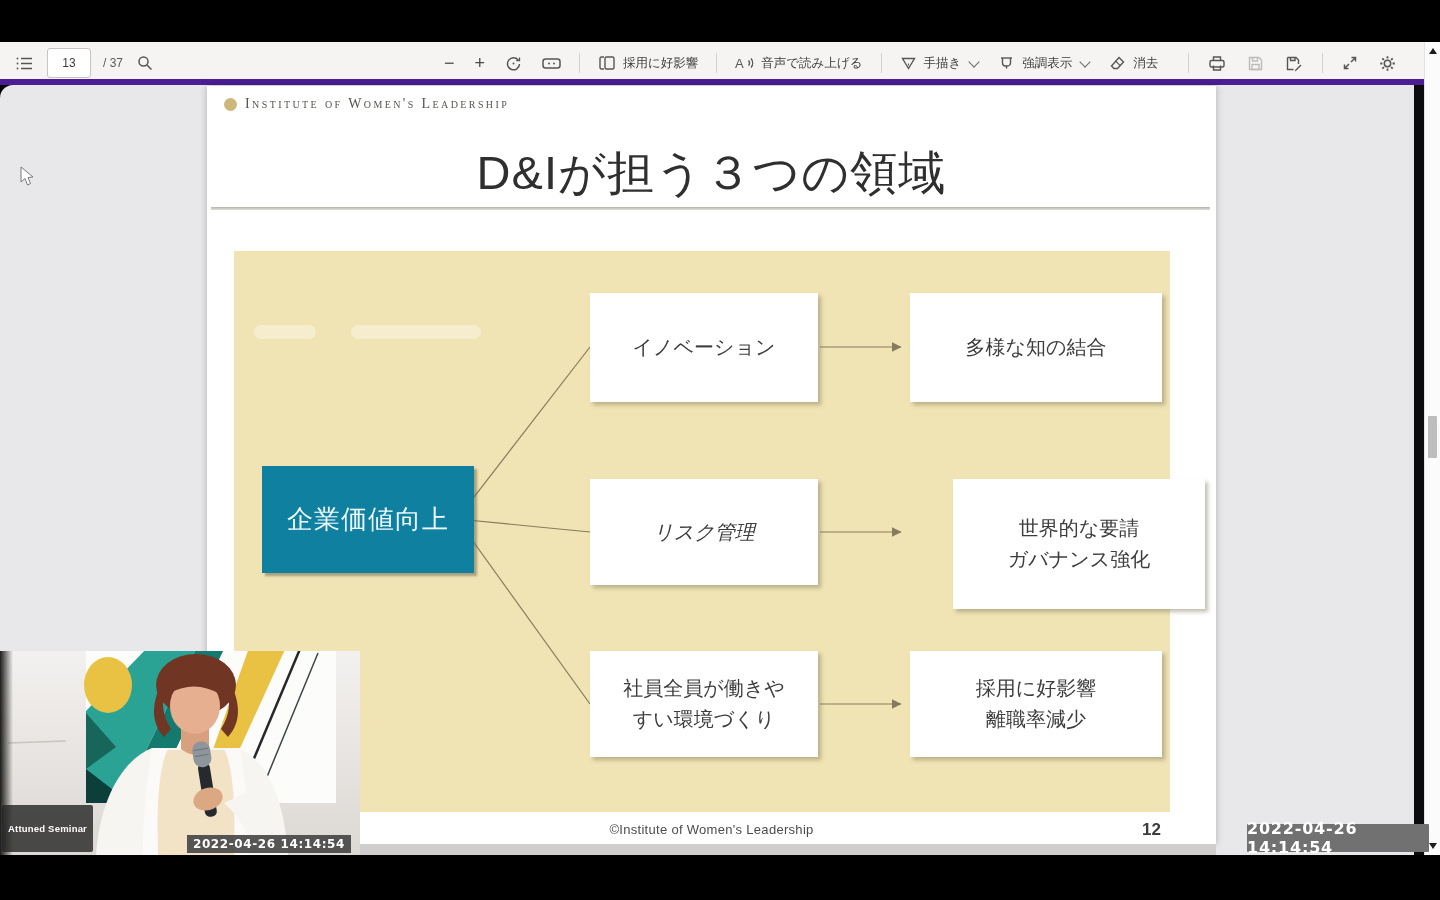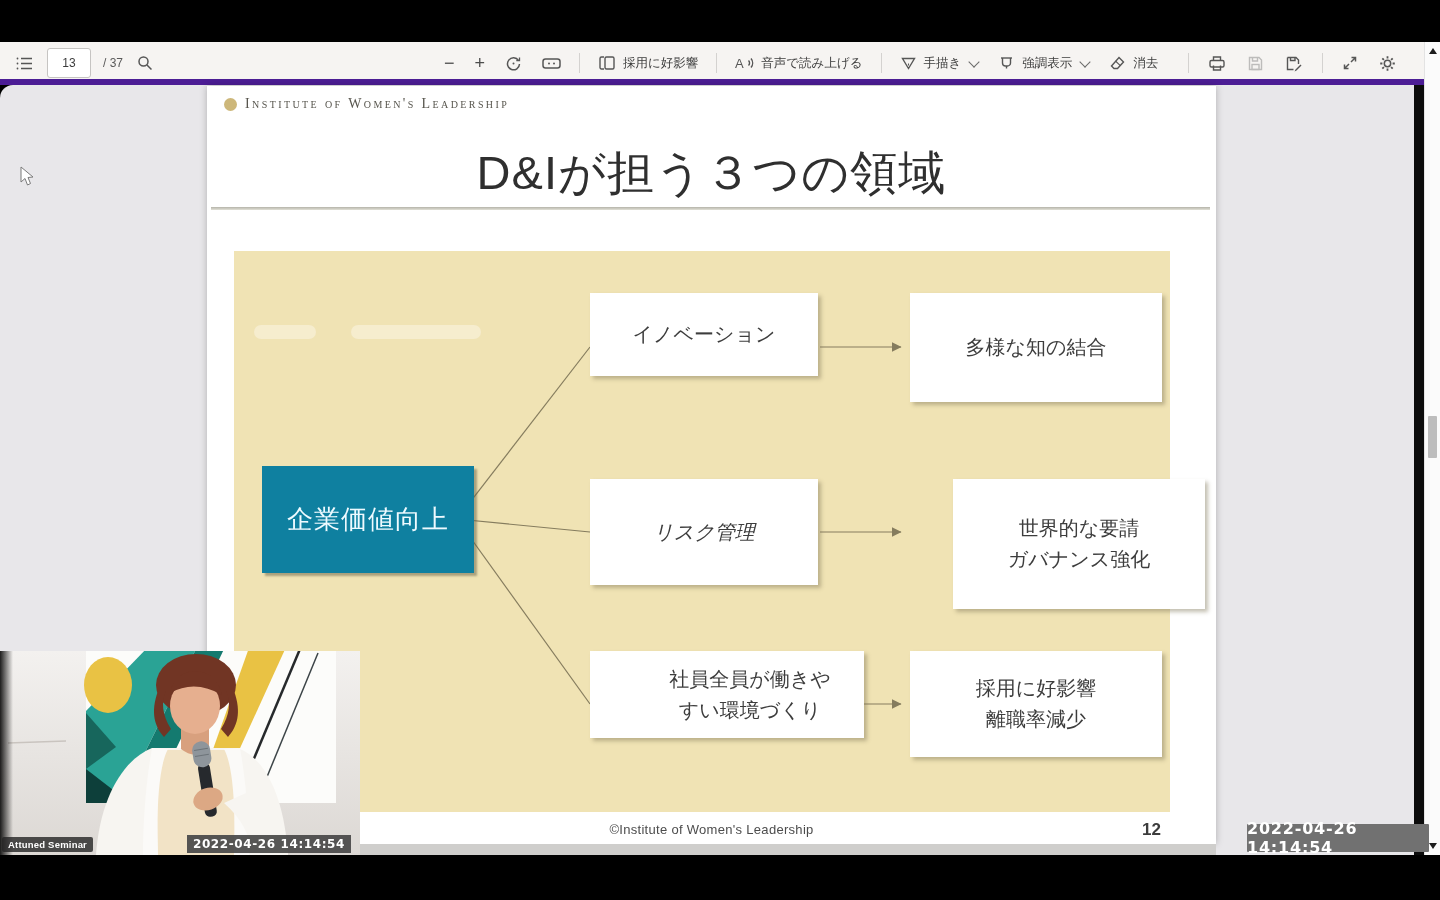--- a/index.html
+++ b/index.html
@@ -72,21 +72,21 @@
   .scrollbar{position:absolute;left:1424px;top:42px;width:16px;height:813px;background:#fbfbfb;border-left:1px solid #e3e3e3;box-sizing:border-box;}
   .scroll-up,.scroll-down{position:absolute;left:4px;width:0;height:0;border-left:4px solid transparent;border-right:4px solid transparent;}
   .scroll-up{top:6px;border-bottom:6px solid #1d1d1d;}
   .scroll-down{bottom:6px;border-top:6px solid #1d1d1d;}
   .scroll-thumb{position:absolute;left:3px;top:374px;width:9px;height:42px;background:#bdbdbd;border-radius:1px;}
   
   .webcam{position:absolute;left:0;top:651px;width:360px;height:204px;overflow:hidden;background:#e6e2de;}
   .cam-edge{position:absolute;left:0;top:0;width:13px;height:100%;background:linear-gradient(90deg,rgba(0,0,0,.88),rgba(0,0,0,0));}
   .cam-label{
     position:absolute;left:2px;bottom:3px;background:rgba(35,35,35,.8);color:#fff;
-    font-size:9.5px;font-weight:bold;padding:2px 6px;border-radius:2px;letter-spacing:.2px;
+    font-size:9.5px;font-weight:bold;padding:18px 6px;border-radius:2px;letter-spacing:.2px;
   }
   .cam-ts{
     position:absolute;right:9px;bottom:2px;background:rgba(72,72,72,.92);color:#fff;
     font-size:12px;font-weight:bold;padding:2px 6px;letter-spacing:.6px;
     font-family:"DejaVu Sans", sans-serif;
   }
   
   .screen-ts{
     position:absolute;left:1247px;top:824px;width:182px;height:28px;background:#717171;
     color:#fff;font-size:16px;font-weight:bold;letter-spacing:.8px;
@@ -275,34 +275,34 @@
           <line x1="586" y1="96" x2="667" y2="96" marker-end="url(#ah)"></line>
           <line x1="586" y1="281" x2="667" y2="281" marker-end="url(#ah)"></line>
           <line x1="586" y1="453" x2="667" y2="453" marker-end="url(#ah)"></line>
         </g>
       </svg>
 
       <div class="root-box">
         <span class="root-text">企業価値向上</span>
       </div>
 
-      <div class="node" style="left:356px;top:42px;width:228px;height:83px;">
+      <div class="node" style="left:356px;top:42px;width:228px;height:109px;">
         <span class="node-text">イノベーション</span>
       </div>
       <div class="node" style="left:676px;top:42px;width:252px;height:109px;justify-content:center;">
         <span class="node-text">多様な知の結合</span>
       </div>
       <div class="node" style="left:356px;top:228px;width:228px;height:106px;font-style:italic;">
         <span class="node-text">リスク管理</span>
       </div>
       <div class="node" style="left:676px;top:228px;width:252px;height:130px;margin-left:43px;">
         <span class="node-text">世界的な要請
 ガバナンス強化</span>
       </div>
-      <div class="node" style="left:356px;top:400px;width:228px;height:87px;padding-left:46px;">
+      <div class="node" style="left:356px;top:400px;width:228px;height:106px;">
         <span class="node-text">社員全員が働きや
 すい環境づくり</span>
       </div>
       <div class="node" style="left:676px;top:400px;width:252px;height:106px;">
         <span class="node-text">採用に好影響
 離職率減少</span>
       </div>
     </div>
 
     <div class="slide-footer">

